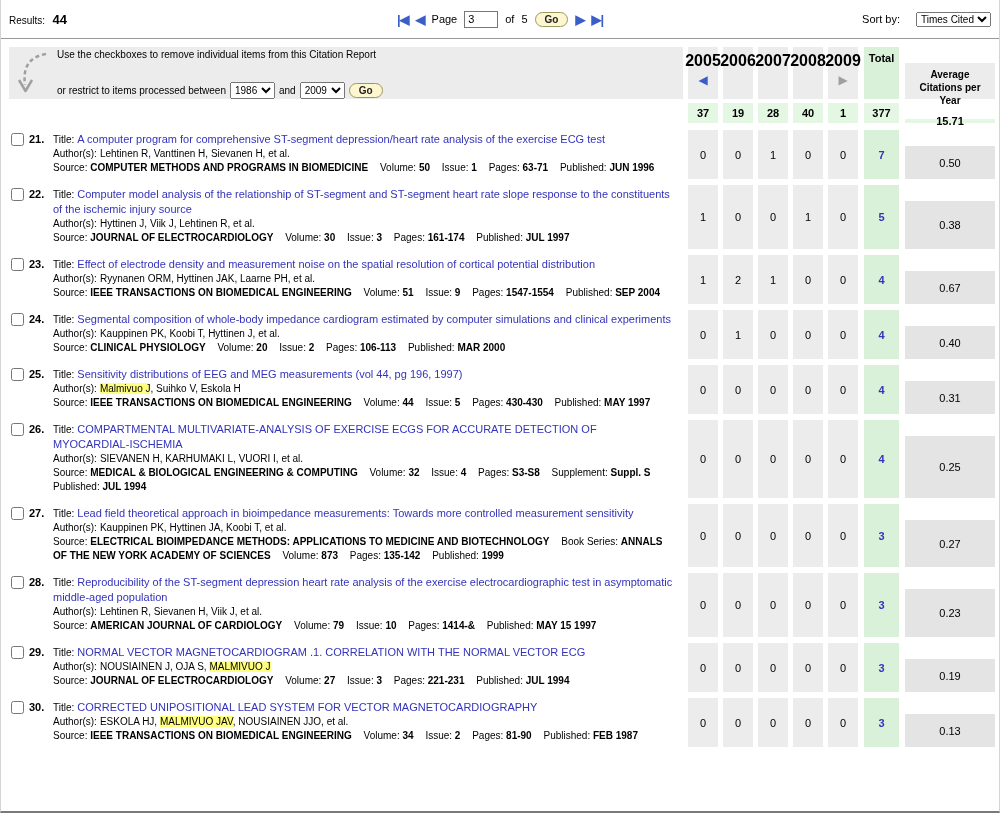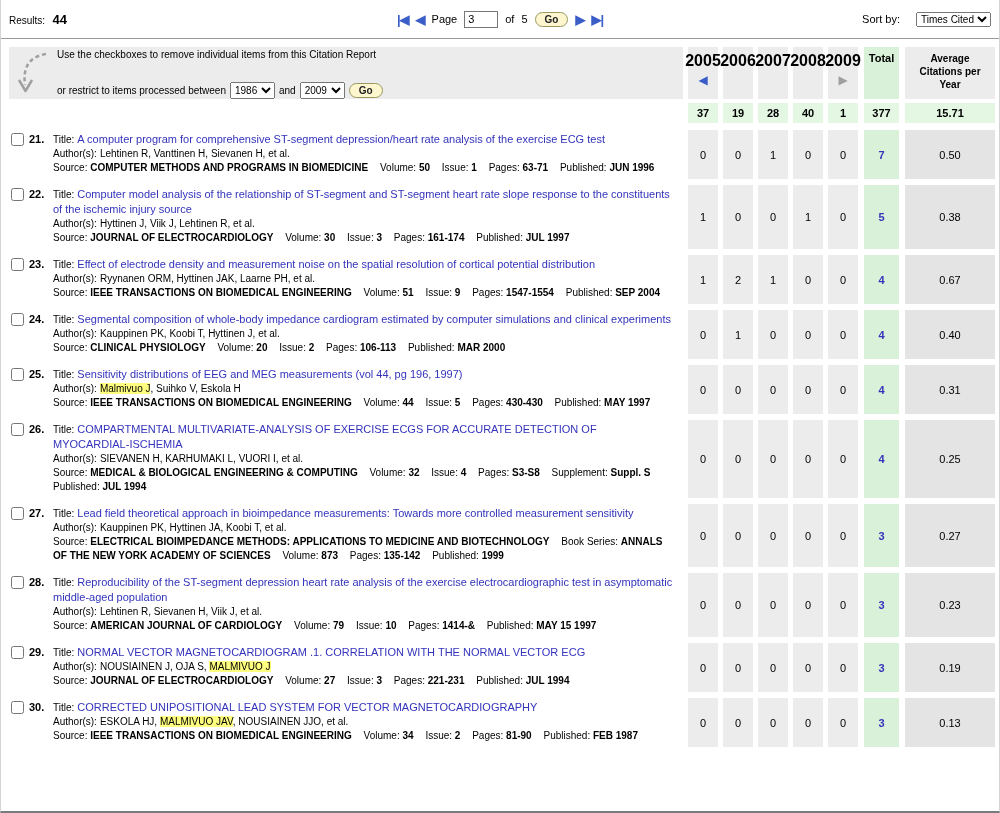--- a/index.html
+++ b/index.html
@@ -18,21 +18,21 @@
   .go-btn{background:var(--go-bg);border:1px solid #99995f;border-radius:9px;font-size:10px;font-weight:bold;padding:1px 9px;font-family:inherit;cursor:pointer;color:#222;}
   .sort{width:230px;display:flex;align-items:center;justify-content:flex-end;gap:16px;font-size:11px;}
   select{font-size:10px;font-family:inherit;}
 
   
   .content{flex:1;padding:8px 4px 0 8px;display:flex;flex-direction:column;}
 
   
   .c-year{width:30px;flex:0 0 30px;margin-left:5px;}
   .c-total{width:35px;flex:0 0 35px;margin-left:6px;}
-  .c-avg{width:90px;flex:0 0 90px;margin-left:6px;}
+  .c-avg{width:90px;flex:0 0 90px;margin-left:6px;margin-top:16px;}
 
   
   .header-band{display:flex;height:52px;margin-bottom:4px;}
   .instructions{flex:1;background:var(--cellgray);display:flex;align-items:center;gap:8px;padding:3px 8px;}
   .instr-text{font-size:10px;line-height:13px;}
   .instr-line2{display:flex;align-items:center;gap:4px;margin-top:21px;}
   .instr-line2 select{height:17px;}
   .hcell{display:flex;flex-direction:column;align-items:center;background:var(--cellgray);padding-top:5px;box-sizing:border-box;}
   .ylab{font-size:16px;font-weight:bold;}
   .yarrow{font-size:12px;margin-top:4px;line-height:12px;}

